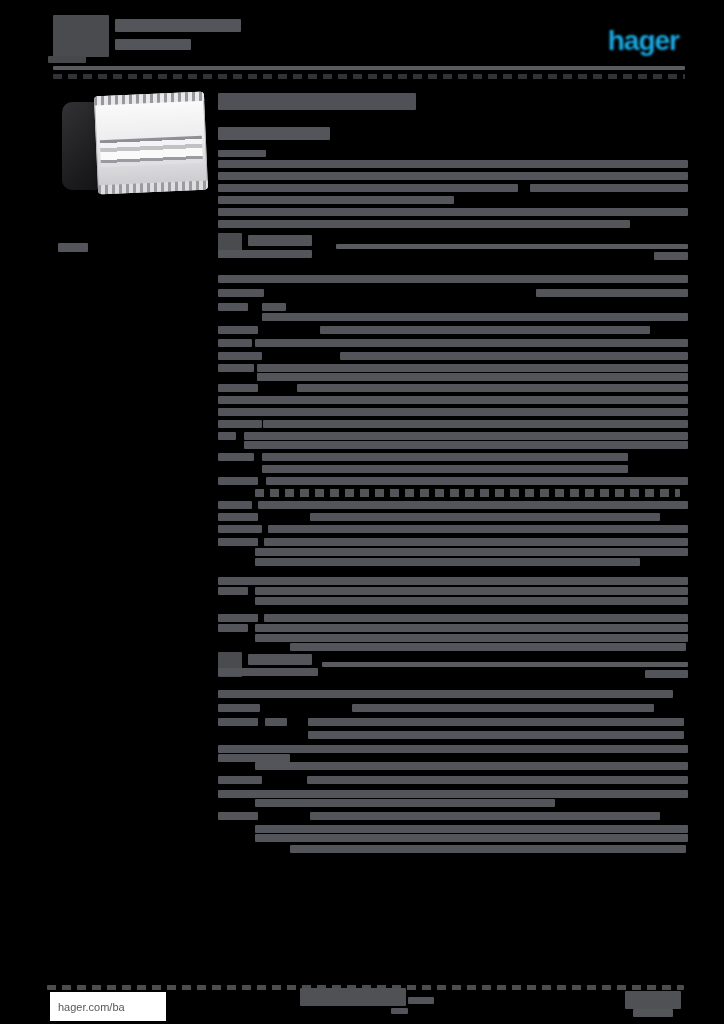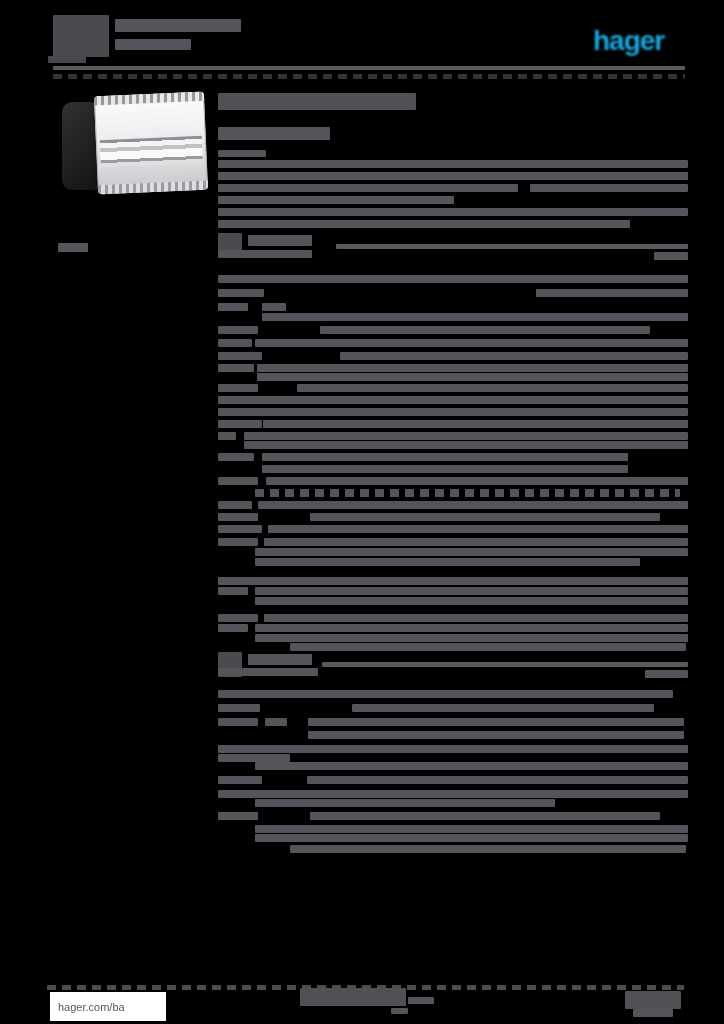--- a/index.html
+++ b/index.html
@@ -1,18 +1,18 @@
 <!DOCTYPE html>
 <html><head>
 <meta charset="utf-8">
 <style>
   html,body{margin:0;padding:0;background:#000;}
   body{width:724px;height:1024px;position:relative;overflow:hidden;
        font-family:"Liberation Sans", sans-serif;}
-  .page{position:absolute;left:0;top:0;width:724px;height:1024px;background:#000;}
+  .page{position:absolute;left:0;top:0;width:724px;height:1024px;background:#000;text-align:right;}
 
   
   #bars-layer{position:absolute;left:0;top:0;width:724px;height:1024px;filter:blur(0.5px);}
   .bar{position:absolute;background:#54555a;border-radius:1px;}
 
   
   .logo{position:absolute;left:593px;top:24px;width:86px;height:36px;
         font-size:28px;font-weight:bold;letter-spacing:-1px;color:#19a8e0;
         filter:blur(1.3px);line-height:34px;}
 

